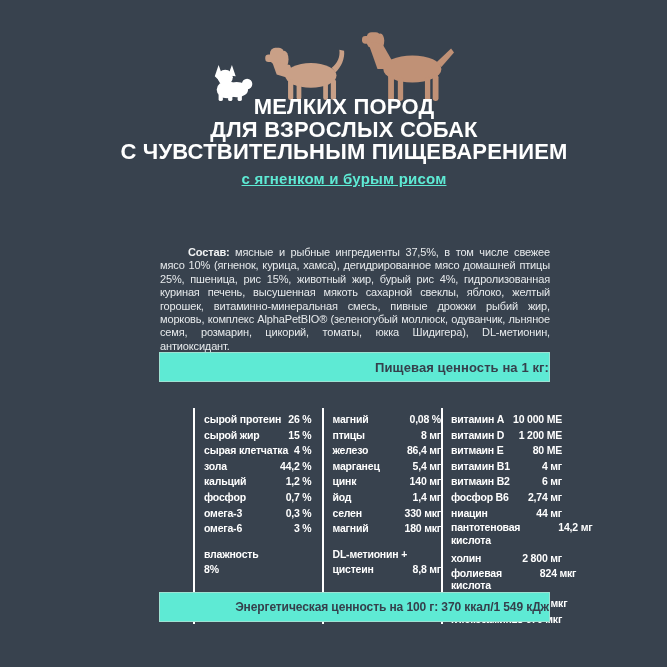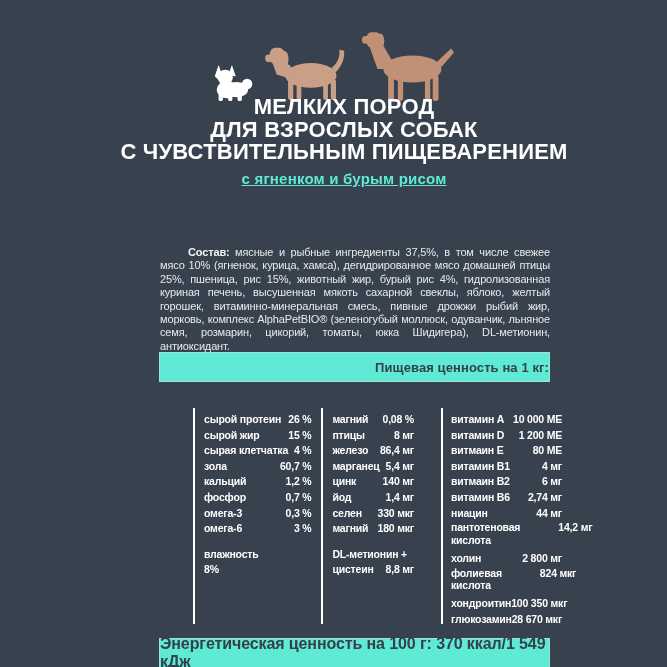--- a/index.html
+++ b/index.html
@@ -31,34 +31,34 @@
   }
   .composition b{color:#f2f4f5;margin-left:28px;}
   .bar{
     position:absolute;left:159px;width:391px;height:30px;
     background:#5eead4;border:1px solid rgba(235,220,210,.45);
     box-sizing:border-box;
     display:flex;align-items:center;justify-content:flex-end;
     color:#35404c;font-weight:bold;
   }
   .nut-header{top:352px;font-size:13px;letter-spacing:.1px;}
-  .energy{top:638px;font-size:16px;letter-spacing:-.1px;}
+  .energy{top:592px;font-size:12px;letter-spacing:-.1px;}
   .table{
     position:absolute;left:159px;top:408px;width:391px;height:216px;
     display:flex;
     margin-left:34px;
   }
   .col{
     box-sizing:border-box;
     border-left:2px solid #ffffff;
     padding-top:4px;
     color:#ffffff;
   }
   .col:nth-child(1){width:129px;padding-left:9px;padding-right:10px;}
-  .col:nth-child(2){width:120px;padding-left:9px;padding-right:27px;}
+  .col:nth-child(2){width:120px;padding-left:9px;padding-right:0;}
   .col:nth-child(3){width:143px;padding-left:8px;padding-right:22px;}
   .row{
     display:flex;justify-content:space-between;align-items:flex-start;
     height:15.6px;line-height:15.6px;
     font-size:10.5px;font-weight:bold;letter-spacing:-.2px;
     white-space:nowrap;
   }
   .row.gap{margin-top:10px;flex-direction:column;}
   .row.ml{height:auto;line-height:12.4px;margin-bottom:5px;gap:38px;}
   .row.ml .lbl{white-space:normal;}
@@ -136,21 +136,21 @@
       <div class="row">
         <span class="lbl">сырой жир</span>
         <span class="val">15 %</span>
       </div>
       <div class="row">
         <span class="lbl">сырая клетчатка</span>
         <span class="val">4 %</span>
       </div>
       <div class="row">
         <span class="lbl">зола</span>
-        <span class="val">60,7 %</span>
+        <span class="val">44,2 %</span>
       </div>
       <div class="row">
         <span class="lbl">кальций</span>
         <span class="val">1,2 %</span>
       </div>
       <div class="row">
         <span class="lbl">фосфор</span>
         <span class="val">0,7 %</span>
       </div>
       <div class="row">
@@ -223,21 +223,21 @@
       </div>
       <div class="row">
         <span class="lbl">витамин B1</span>
         <span class="val">4 мг</span>
       </div>
       <div class="row">
         <span class="lbl">витмаин B2</span>
         <span class="val">6 мг</span>
       </div>
       <div class="row">
-        <span class="lbl">витамин B6</span>
+        <span class="lbl">фосфор B6</span>
         <span class="val">2,74 мг</span>
       </div>
       <div class="row">
         <span class="lbl">ниацин</span>
         <span class="val">44 мг</span>
       </div>
       <div class="row ml">
         <span class="lbl">пантотеновая<br>кислота</span>
         <span class="val">14,2 мг</span>
       </div>

